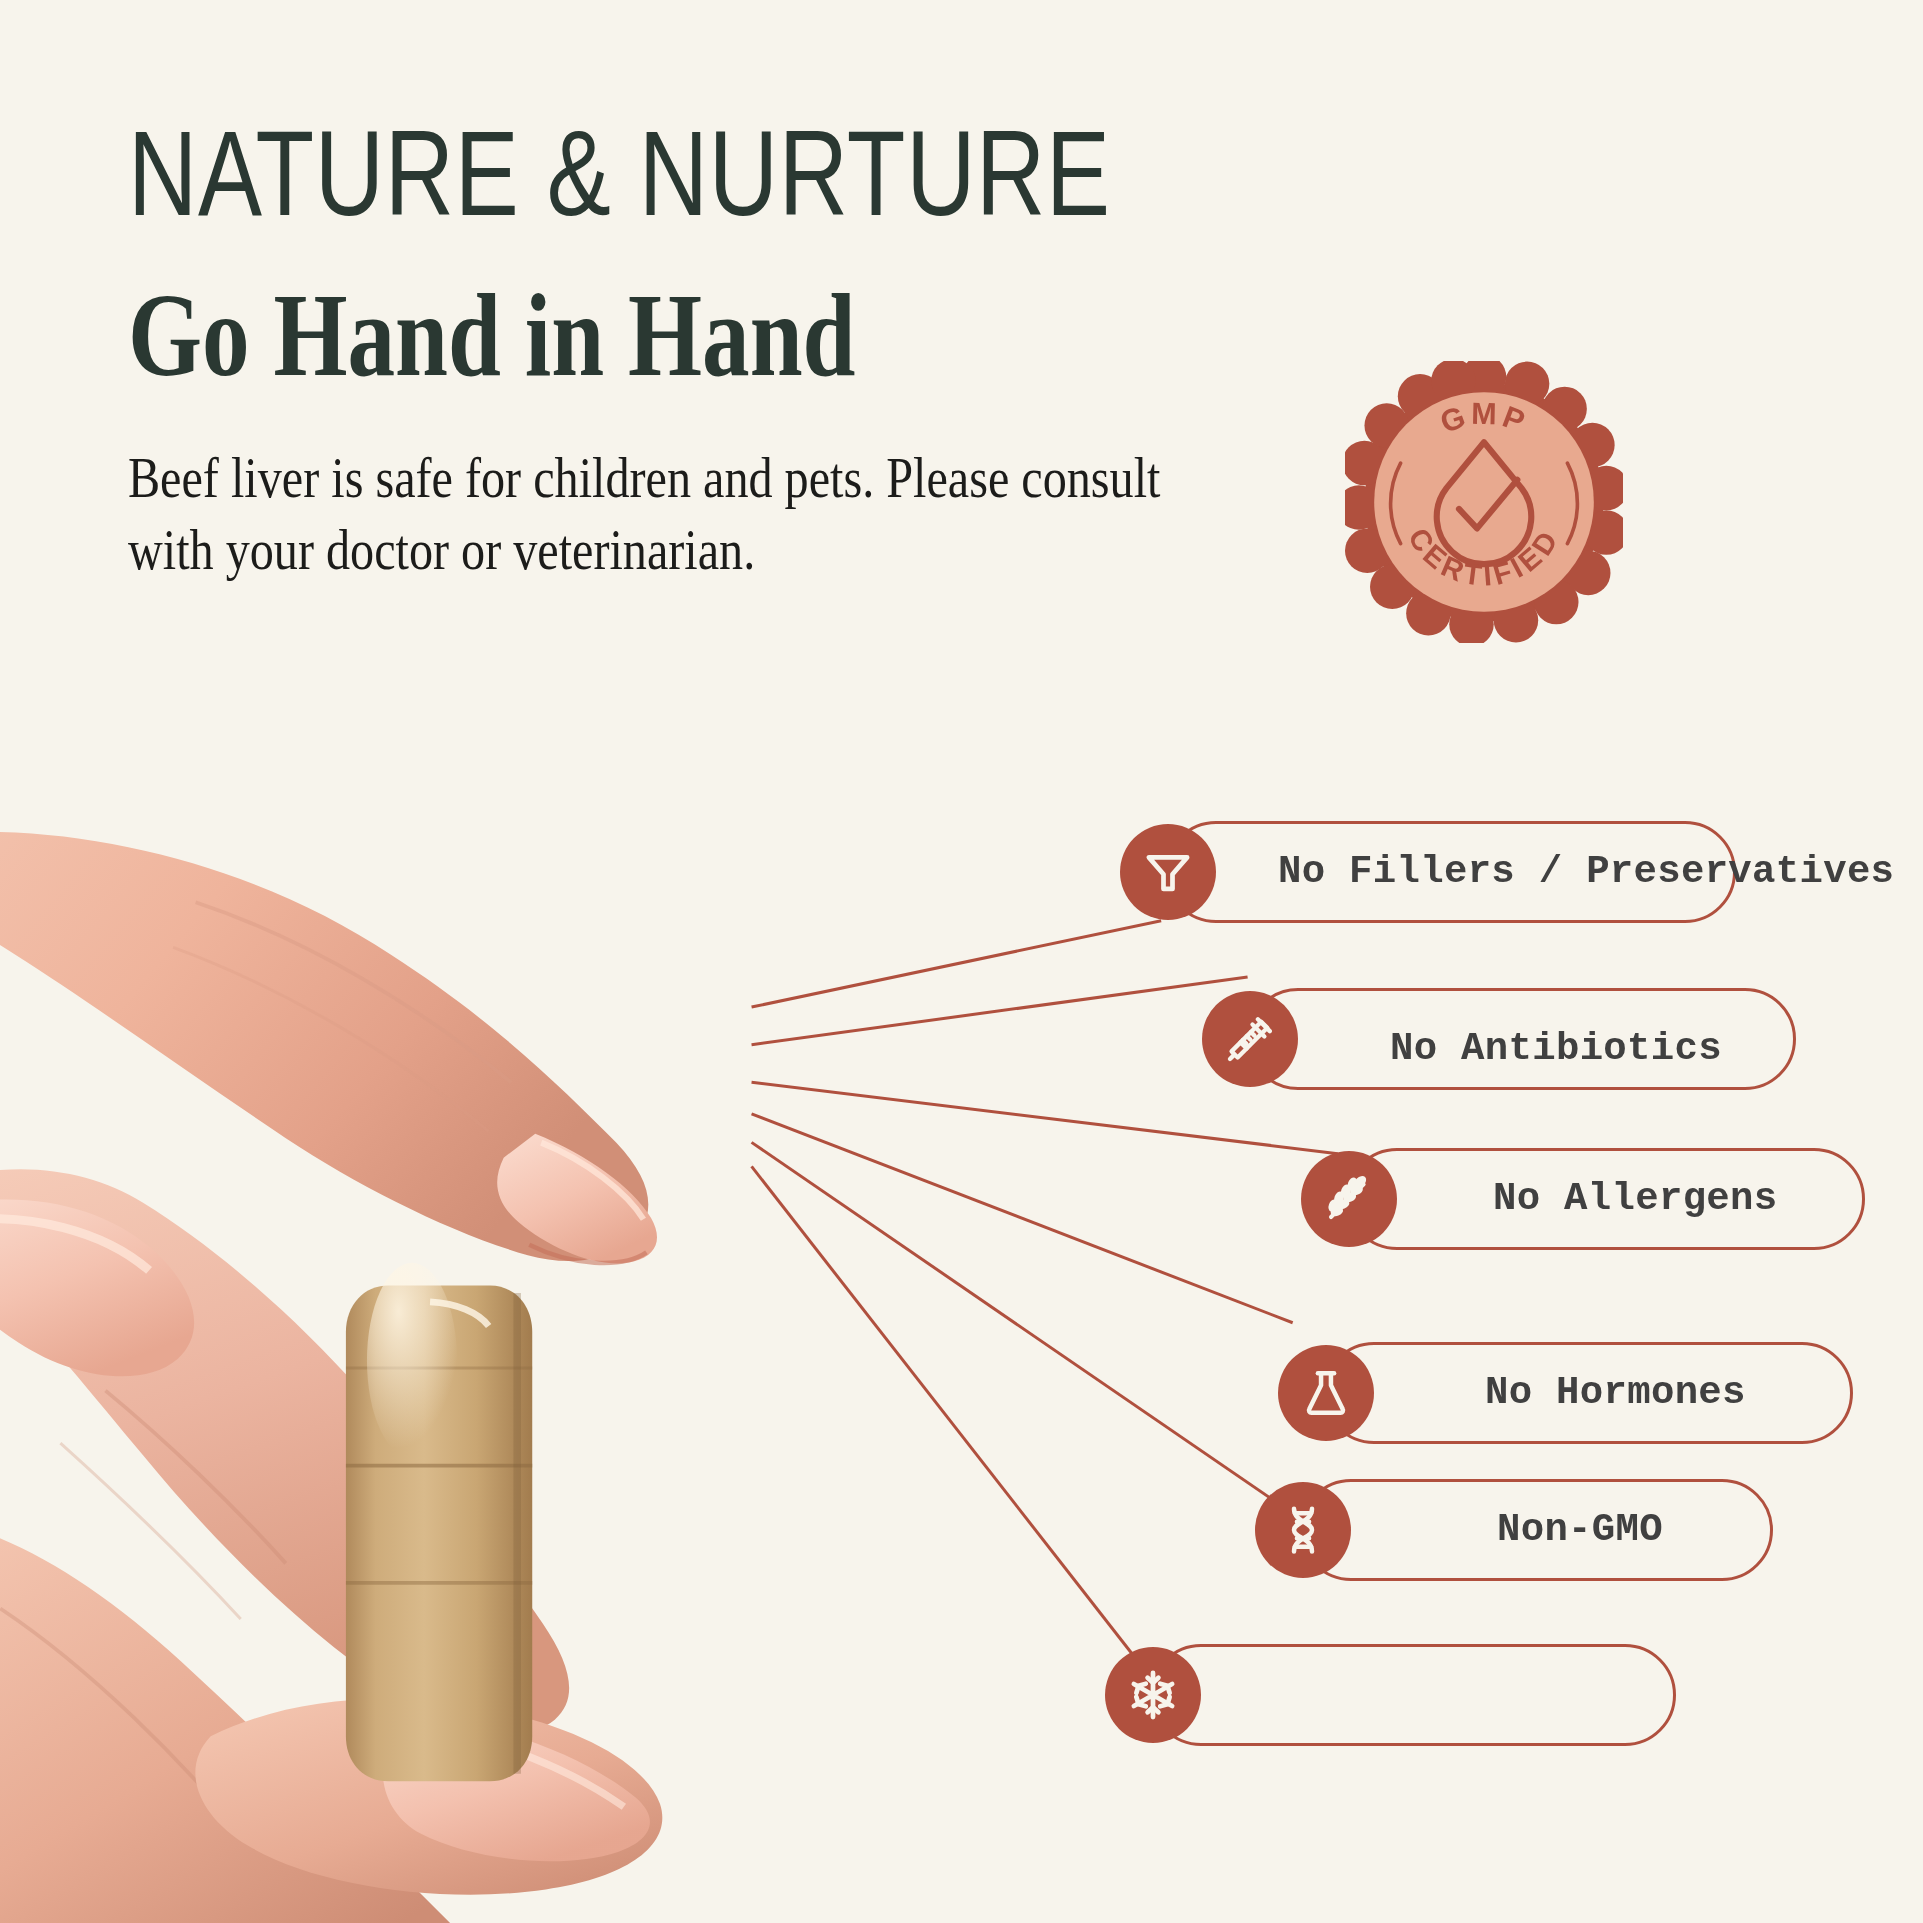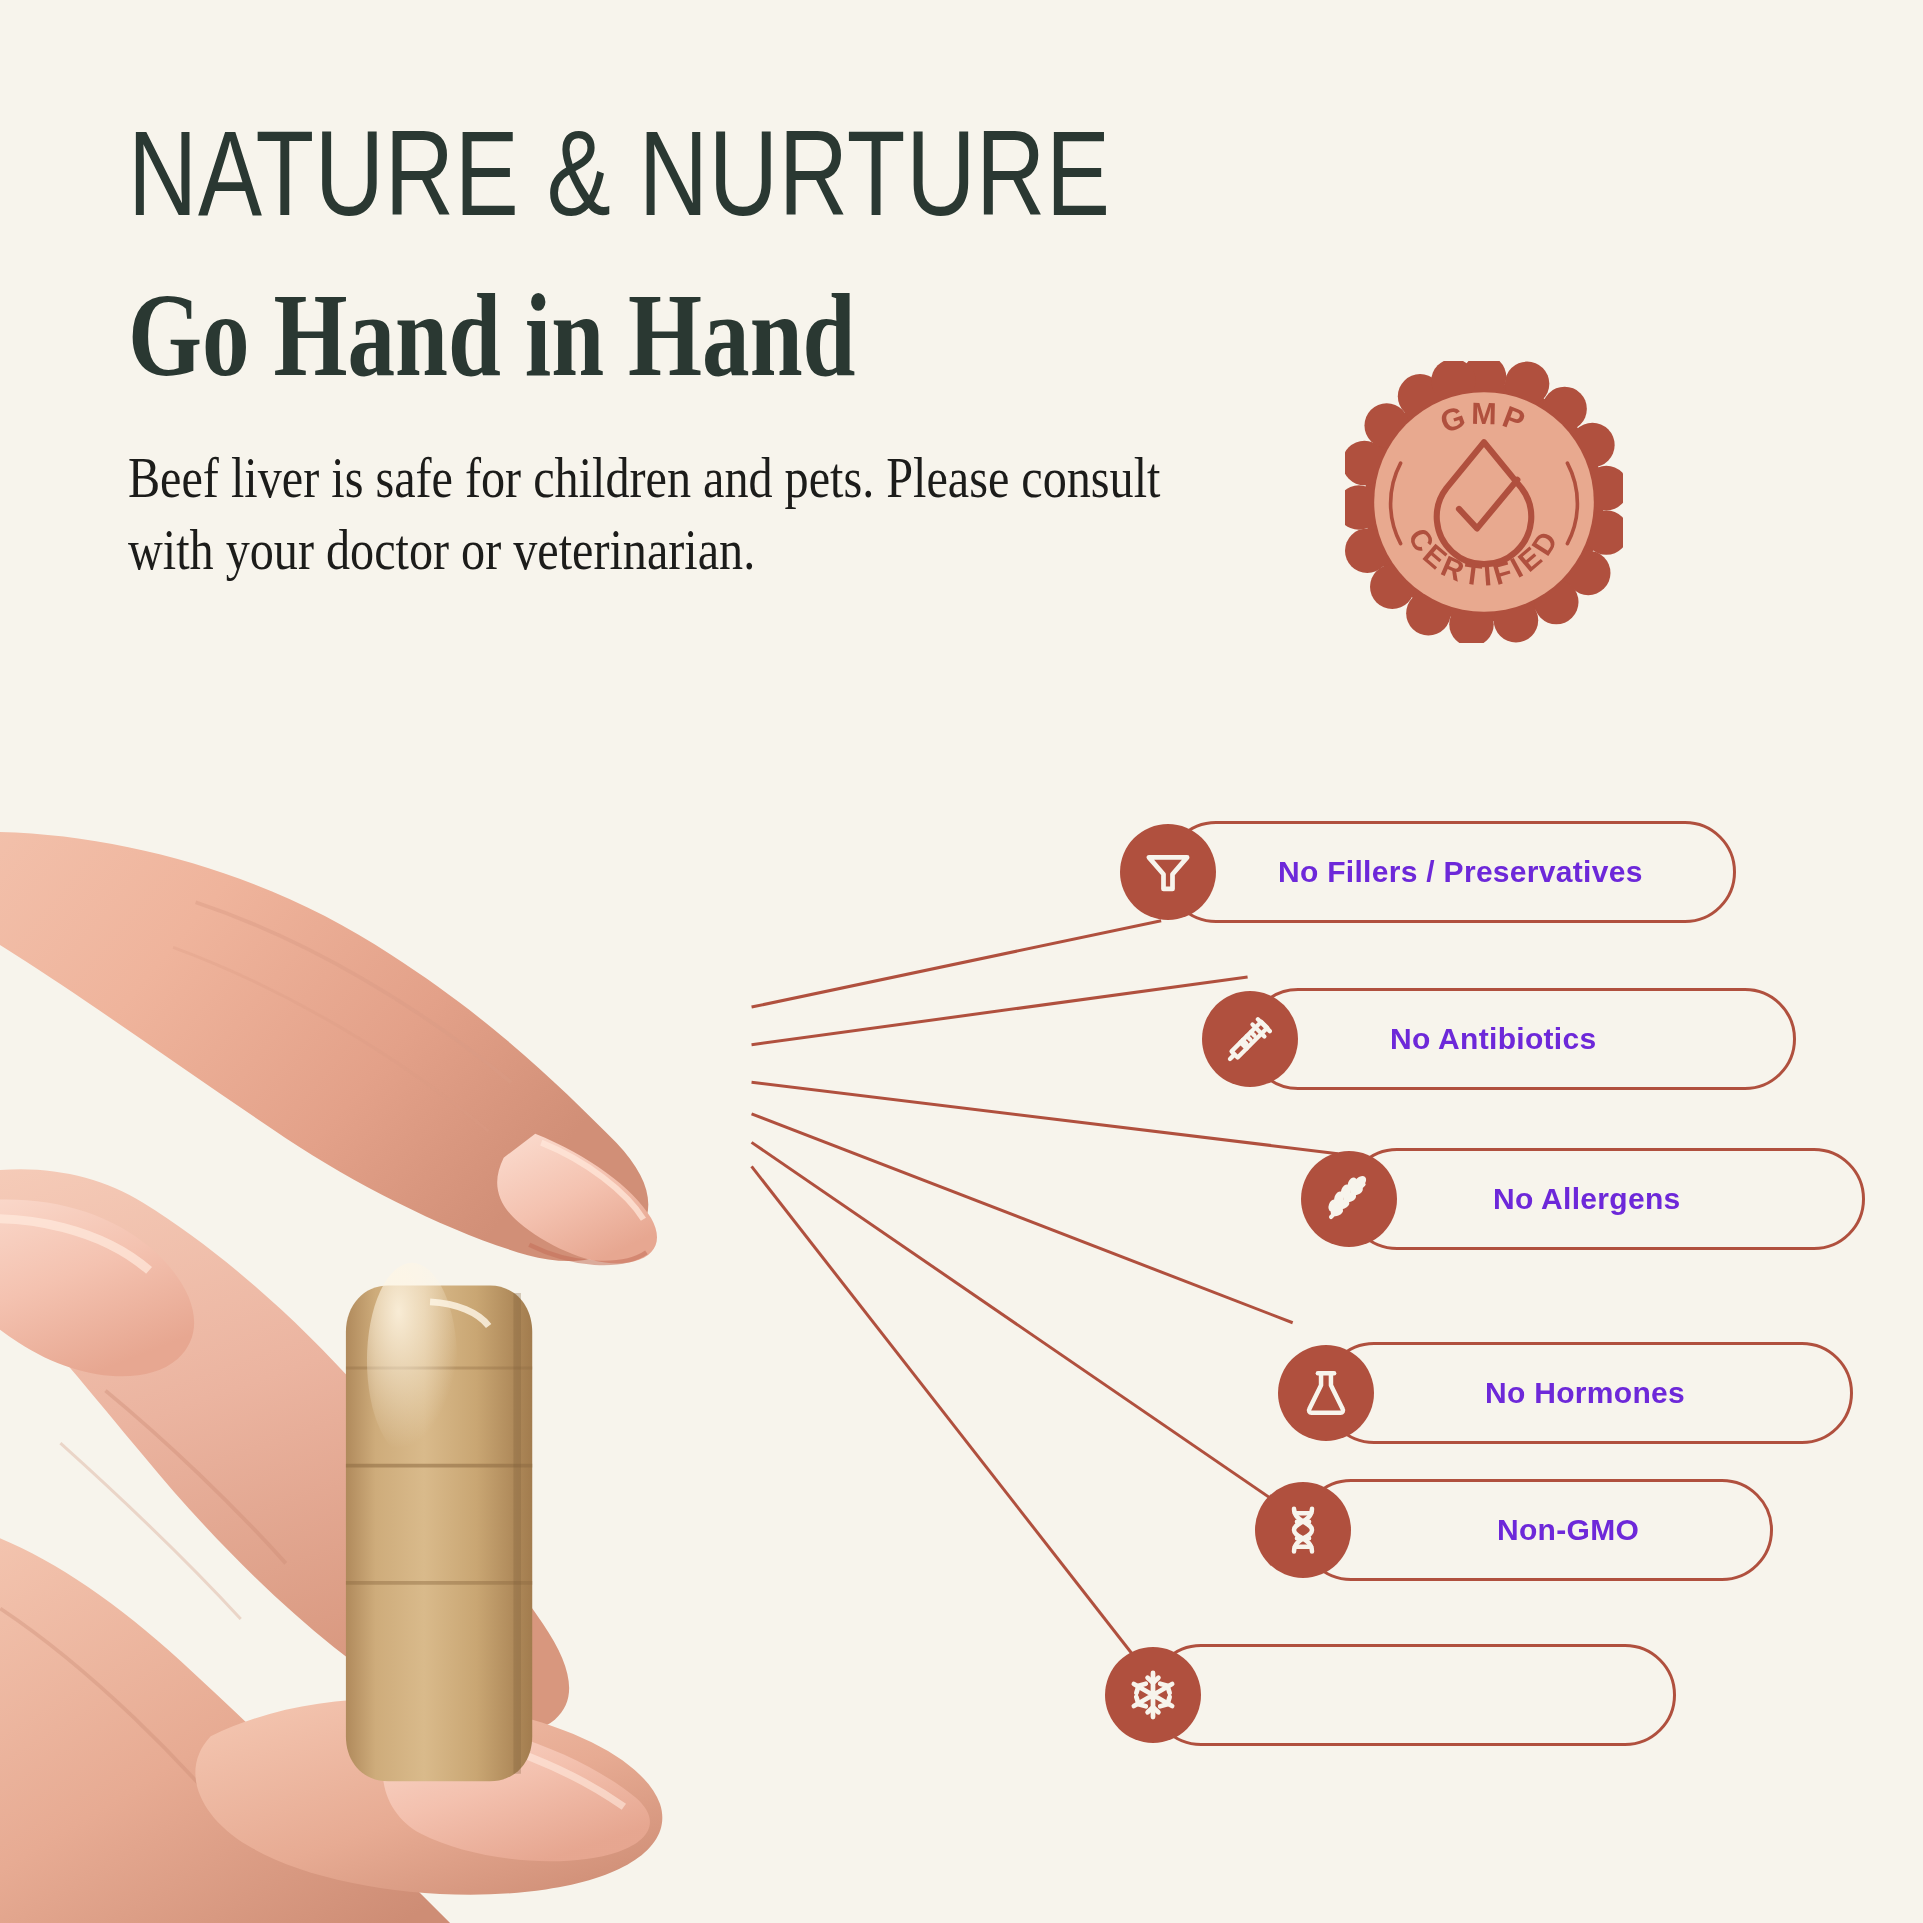--- a/index.html
+++ b/index.html
@@ -78,24 +78,24 @@
   }
   .pill-shell {
     position:absolute; left:45px; top:0;
     height:102px;
     border:3px solid #B0503E;
     border-radius:51px;
     background:#F7F4EC;
     display:flex; align-items:center;
   }
   .pill-label {
-    font-family:Liberation Sans, sans-serif;
+    font-family:Liberation Mono, monospace;
     font-weight:700;
-    font-size:30px;
-    color:#6d28d9;
+    font-size:39px;
+    color:#404040;
     letter-spacing:0.3px;
     white-space:nowrap;
     position:absolute;
     top:50%;
     transform:translateY(-50%);
   }
   .pill-icon {
     position:absolute; left:0; top:3px;
     width:96px; height:96px;
     border-radius:50%;
@@ -288,21 +288,21 @@
   <div class="pill-icon">
     <svg viewBox="0 0 24 24" fill="none" stroke="#F7F4EC" stroke-width="1.9" stroke-linecap="round" stroke-linejoin="round">
       <path d="M15.5 3.2l5.3 5.3"></path>
       <path d="M13.1 5.6l5.3 5.3"></path>
       <path d="M17 4.3l-9.2 9.2 2.7 2.7L19.7 7z"></path>
       <path d="M7.8 13.5l-4 4 2.7 2.7 4-4"></path>
       <path d="M3.1 20.9l1.4-1.4"></path>
       <path d="M12.4 8.9l1.6 1.6M10.6 10.7l1.6 1.6M8.8 12.5l1.6 1.6"></path>
     </svg>
   </div>
-  <div class="pill-label" style="left:188px;">No Antibiotics</div>
+  <div class="pill-label" style="left:188px;margin-top:10px;">No Antibiotics</div>
 </div>
 
 <div class="feature-pill" style="left:1301px; top:1148px; width:564px;">
   <div class="pill-shell" style="width:519px;"></div>
   <div class="pill-icon">
     <svg viewBox="0 0 24 24" fill="#F7F4EC" stroke="#F7F4EC" stroke-width="1.1" stroke-linecap="round" stroke-linejoin="round">
       <g fill="none" stroke-width="1.8">
         <path d="M4 20 L18.5 5.5"></path>
       </g>
       <g>

